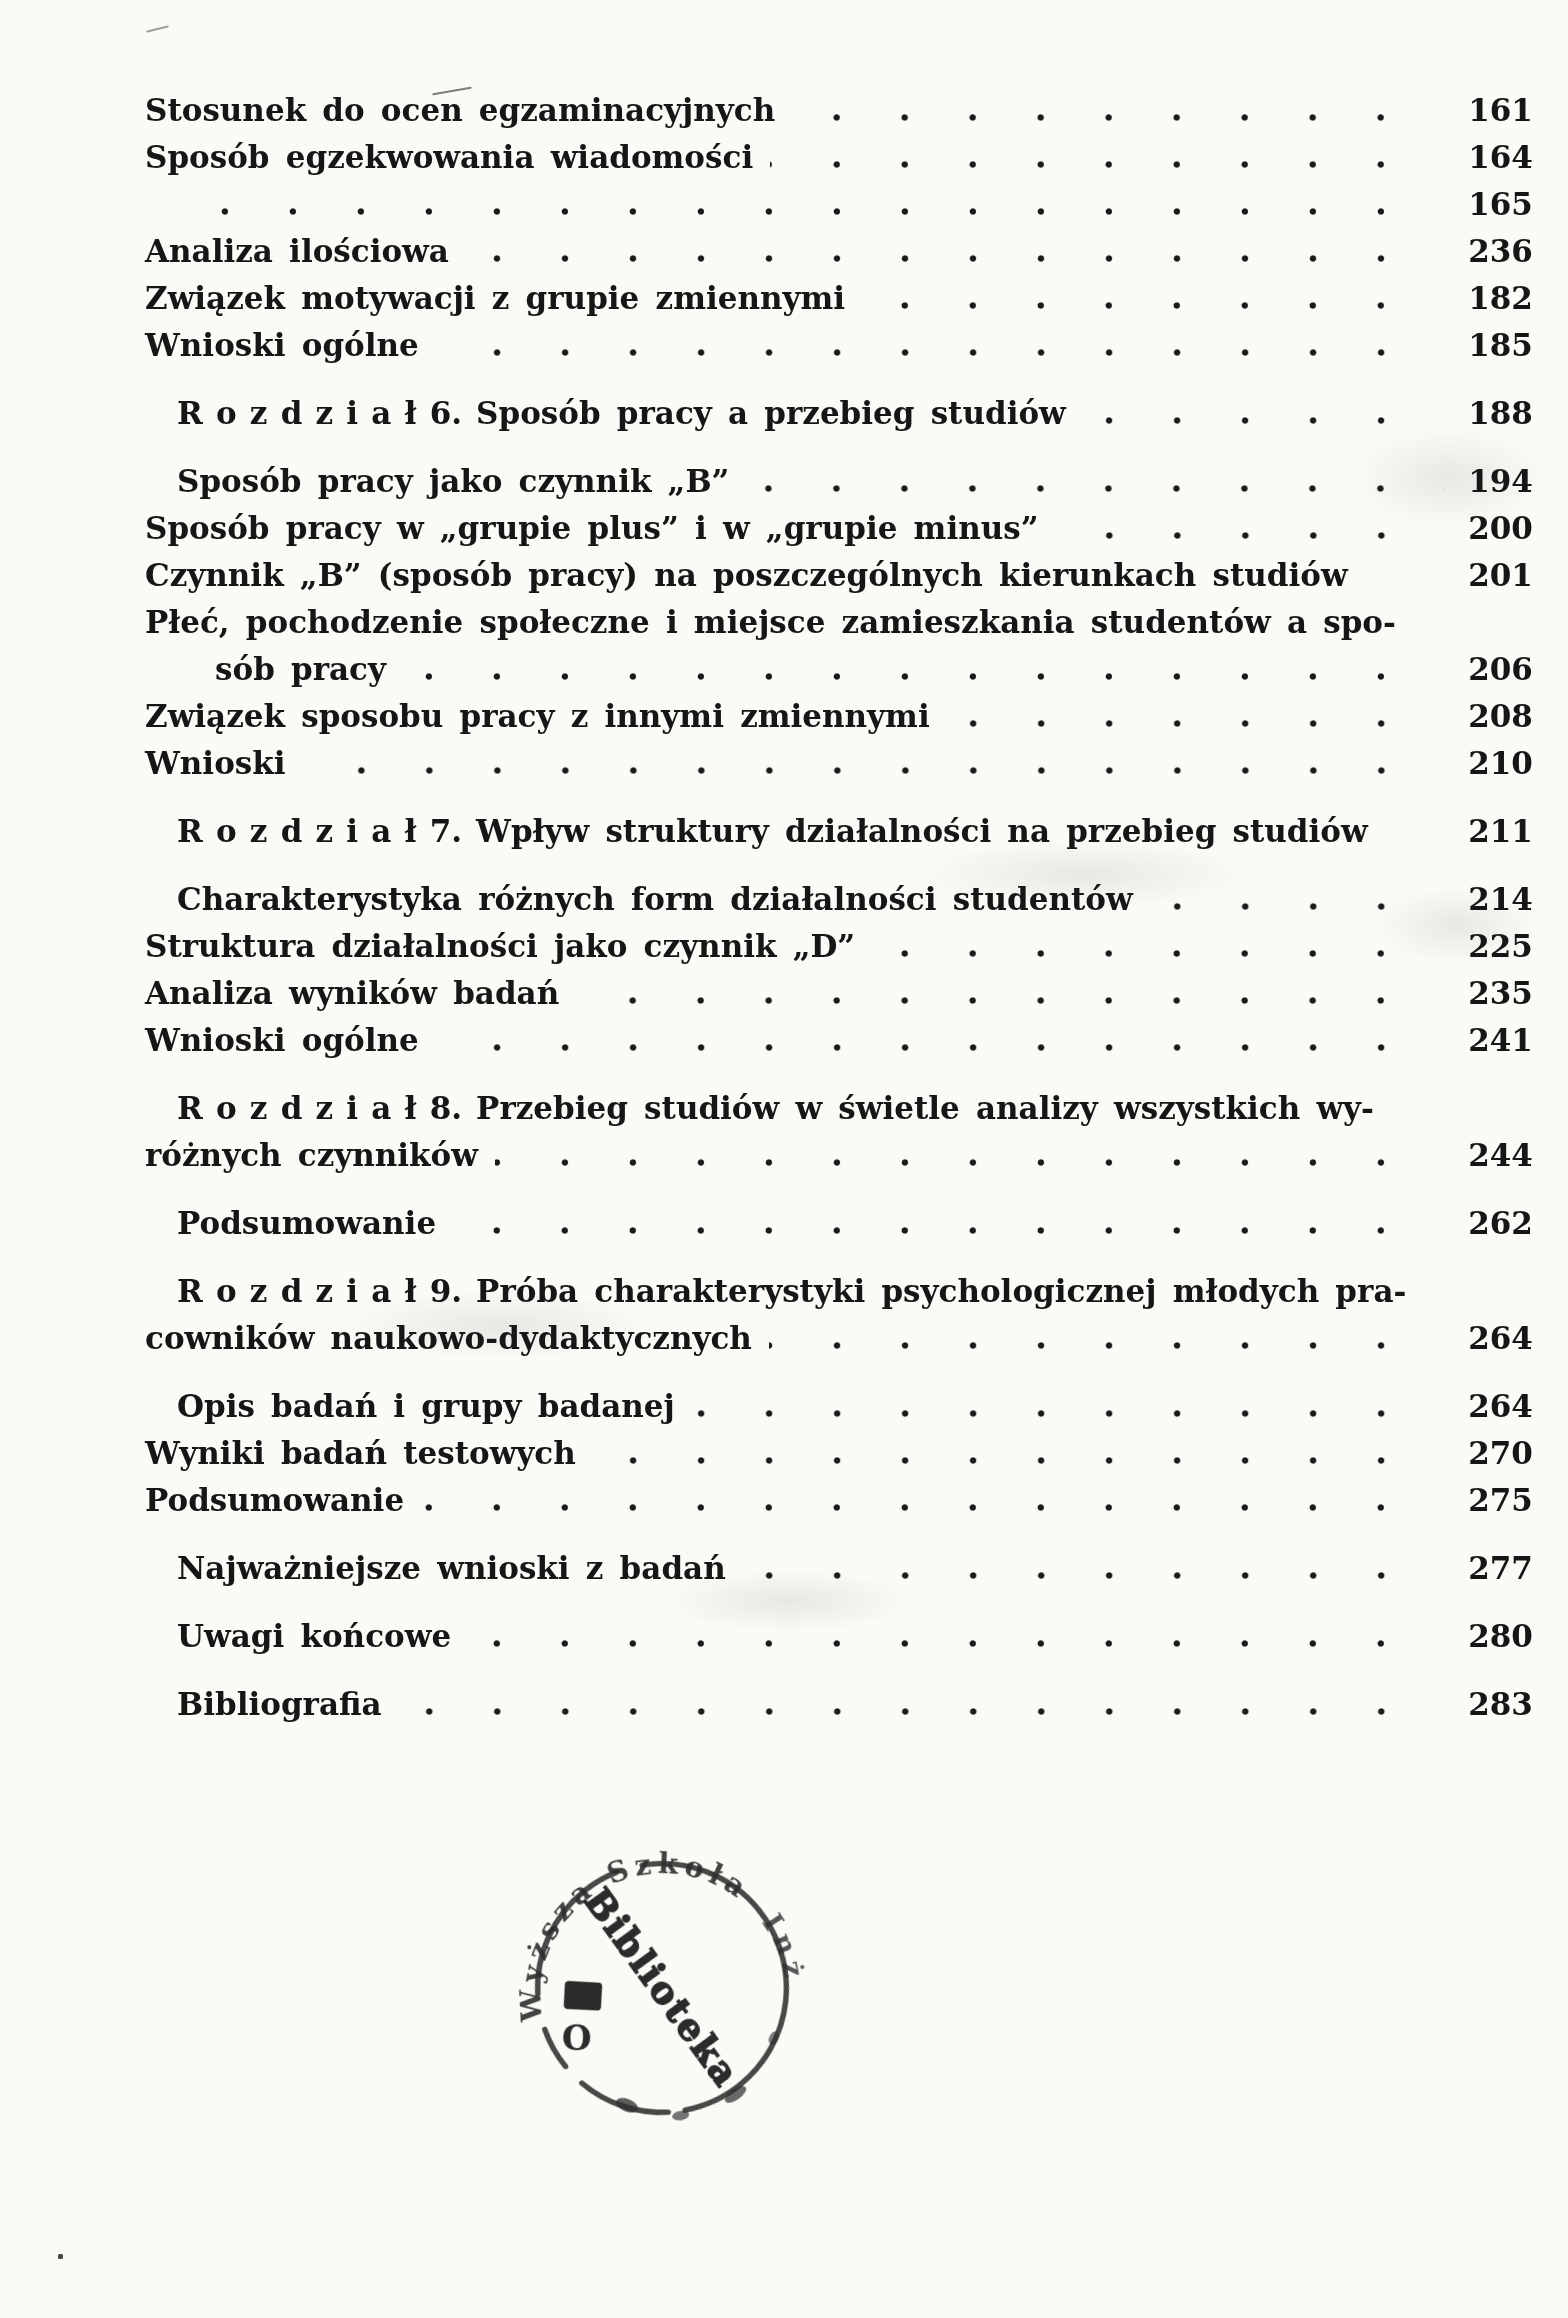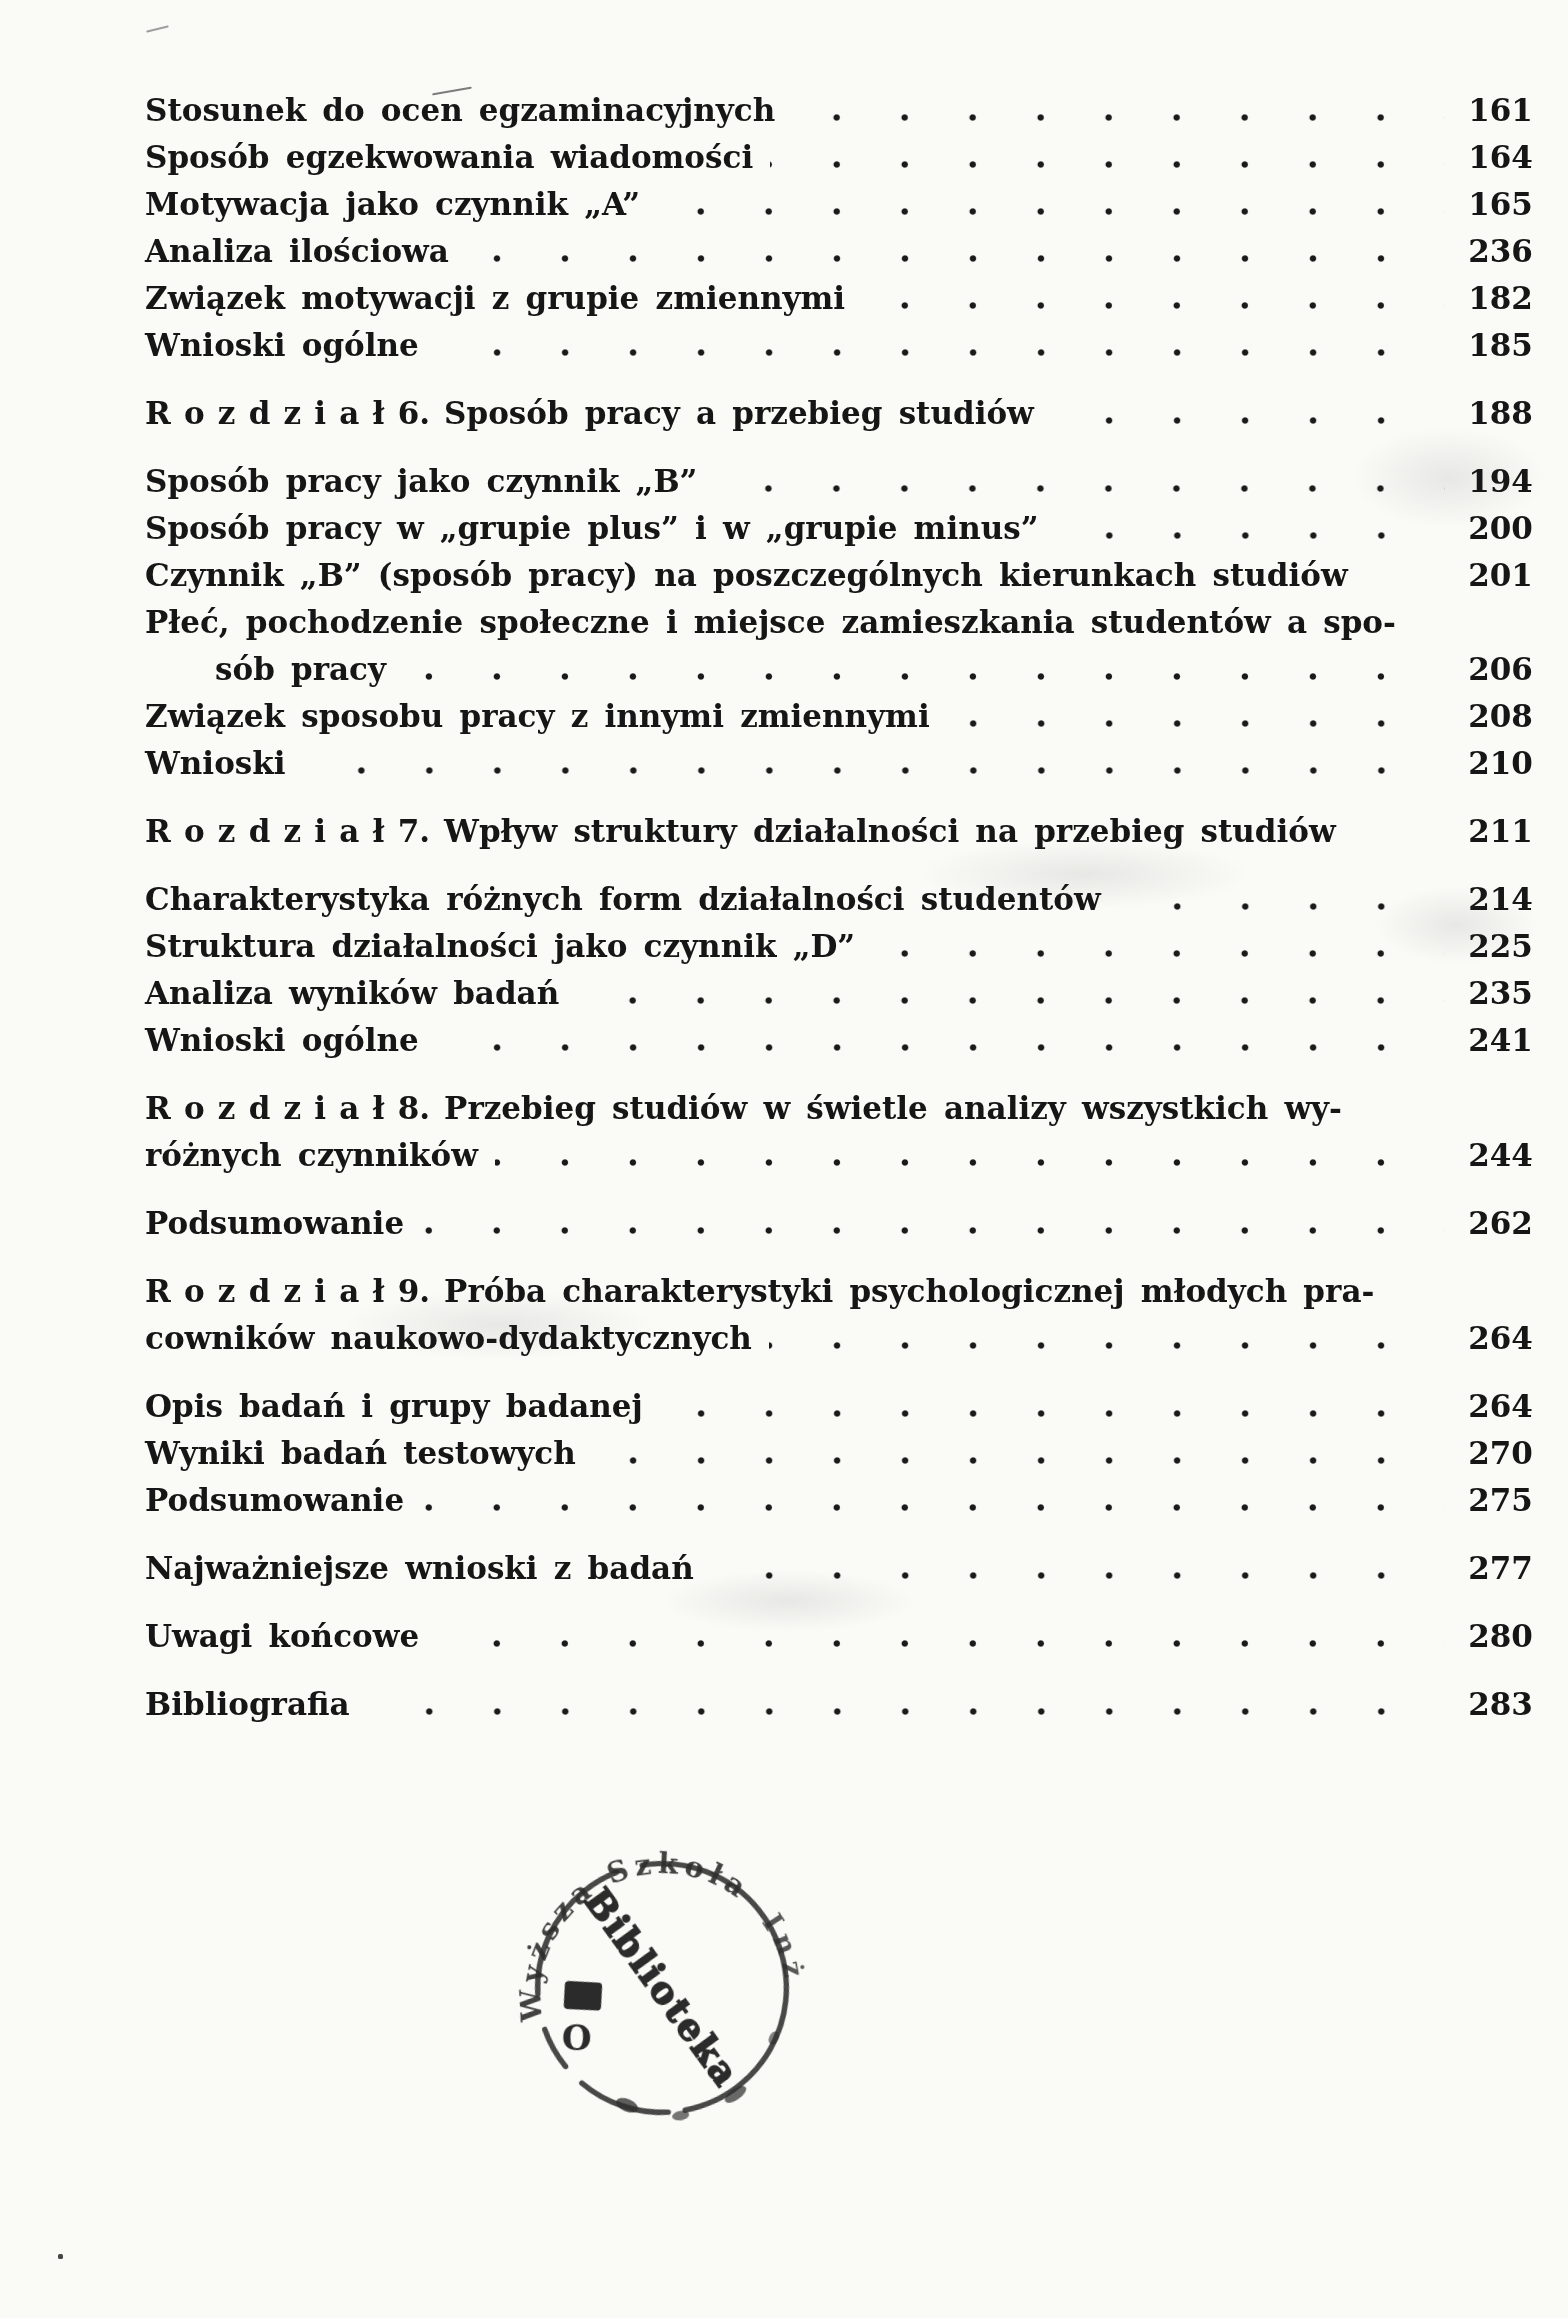--- a/index.html
+++ b/index.html
@@ -10,21 +10,21 @@
   }
   .page{position:absolute;inset:0;padding-left:16px;}
   
   .toc{position:absolute;left:145px;top:87px;width:1388px;}
   .row{
     display:flex;align-items:baseline;
     font-size:31px;font-weight:700;line-height:47px;
     word-spacing:5.4px;white-space:nowrap;
   }
   .row .txt{flex:0 1 auto;}
-  .g1{margin-top:21px;}
+  .g1{margin-top:21px;margin-left:32px;}
   .indent{padding-left:70px;}
   .chapword{letter-spacing:13.2px;}
   .chapnum{margin-right:14px;}
   .leader{
     flex:1 1 15.5px;height:7px;margin:0 23px 0 17px;
     background-image:radial-gradient(circle at 3.9px 3.5px,#1a1a1a 2.6px,rgba(0,0,0,0) 3.7px);
     background-size:68px 7px;background-repeat:repeat-x;background-position:right center;
     min-width:0;
   }
   .leader.blank{background:none;margin:0 0 0 7.8px;}
@@ -51,21 +51,20 @@
         <span class="txt">Stosunek do ocen egzaminacyjnych</span>
         <span class="leader"></span>
         <span class="page-num">161</span>
       </div>
       <div class="row">
         <span class="txt">Sposób egzekwowania wiadomości</span>
         <span class="leader"></span>
         <span class="page-num">164</span>
       </div>
       <div class="row">
-        <span class="txt">Motywacja jako czynnik „A”</span>
         <span class="leader"></span>
         <span class="page-num">165</span>
       </div>
       <div class="row">
         <span class="txt">Analiza ilościowa</span>
         <span class="leader"></span>
         <span class="page-num">236</span>
       </div>
       <div class="row">
         <span class="txt">Związek motywacji z grupie zmiennymi</span>

